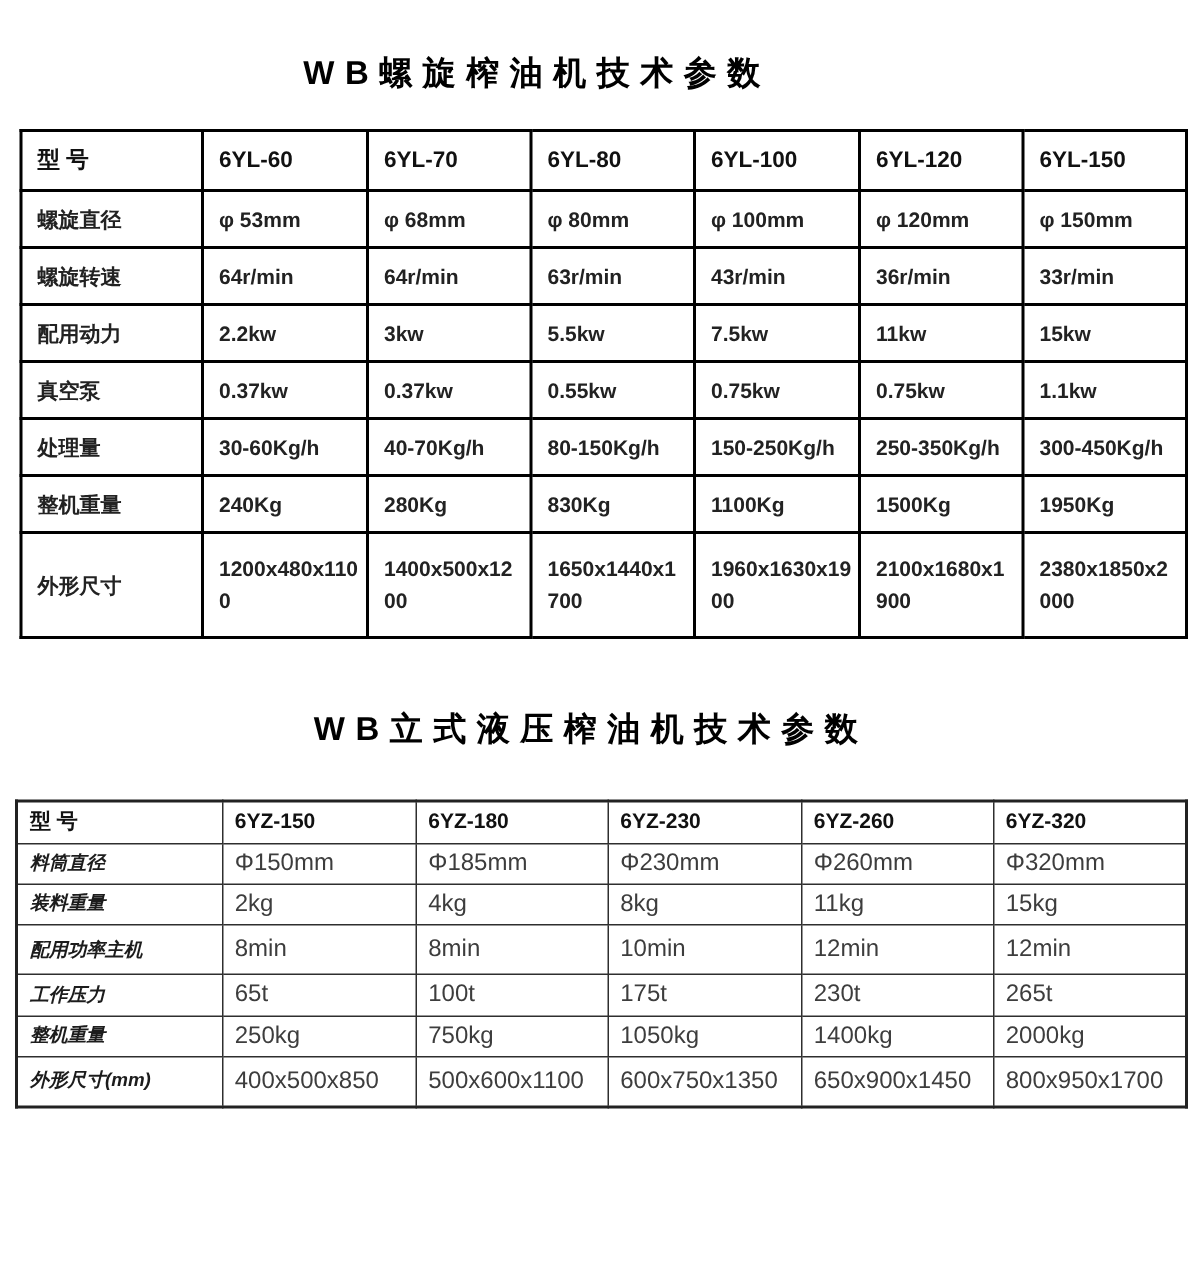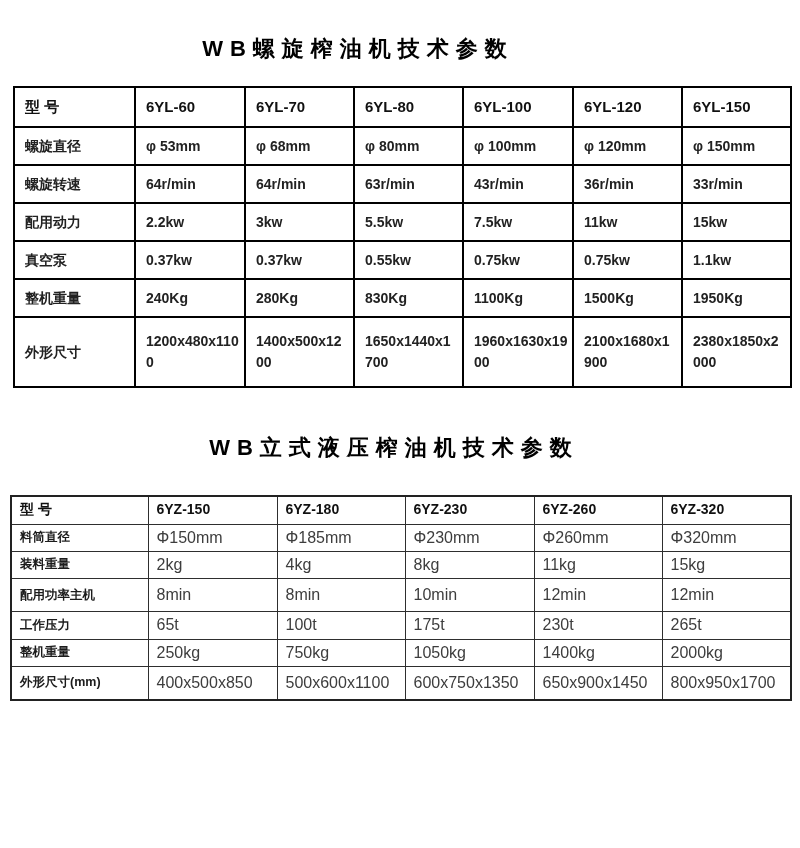--- a/index.html
+++ b/index.html
@@ -58,21 +58,21 @@
     border: 2px solid #222222;
   }
   .t2 th, .t2 td {
     border: 1px solid #2e2e2e;
     padding: 2px 4px 2px 8px;
     font-size: 12.5px;
     line-height: 1.4;
     word-break: break-all;
   }
   .t2 thead th { height: 28px; font-size: 14px; font-weight: bold; color: #111111; }
-  .t2 tbody th { font-weight: bold; color: #1c1c1c; }
+  .t2 tbody th { font-weight: bold; color: #1c1c1c; font-style: italic; }
   .t2 tbody td { font-weight: normal; font-size: 16px; color: #3d3d3d; }
   .t2 tbody tr { height: 25px; }
   .t2 tbody tr:nth-child(3),
   .t2 tbody tr:nth-child(6),
   .t2 tbody tr:nth-child(7),
   .t2 tbody tr:nth-child(9) { height: 33px; }
 </style>
 </head>
 <body>
 
@@ -128,20 +128,29 @@
         <td>15kw</td>
       </tr>
       <tr>
         <th>真空泵</th>
         <td>0.37kw</td>
         <td>0.37kw</td>
         <td>0.55kw</td>
         <td>0.75kw</td>
         <td>0.75kw</td>
         <td>1.1kw</td>
+      </tr>
+      <tr>
+        <th>处理量</th>
+        <td>30-60Kg/h</td>
+        <td>40-70Kg/h</td>
+        <td>80-150Kg/h</td>
+        <td>150-250Kg/h</td>
+        <td>250-350Kg/h</td>
+        <td>300-450Kg/h</td>
       </tr>
       <tr>
         <th>整机重量</th>
         <td>240Kg</td>
         <td>280Kg</td>
         <td>830Kg</td>
         <td>1100Kg</td>
         <td>1500Kg</td>
         <td>1950Kg</td>
       </tr>

